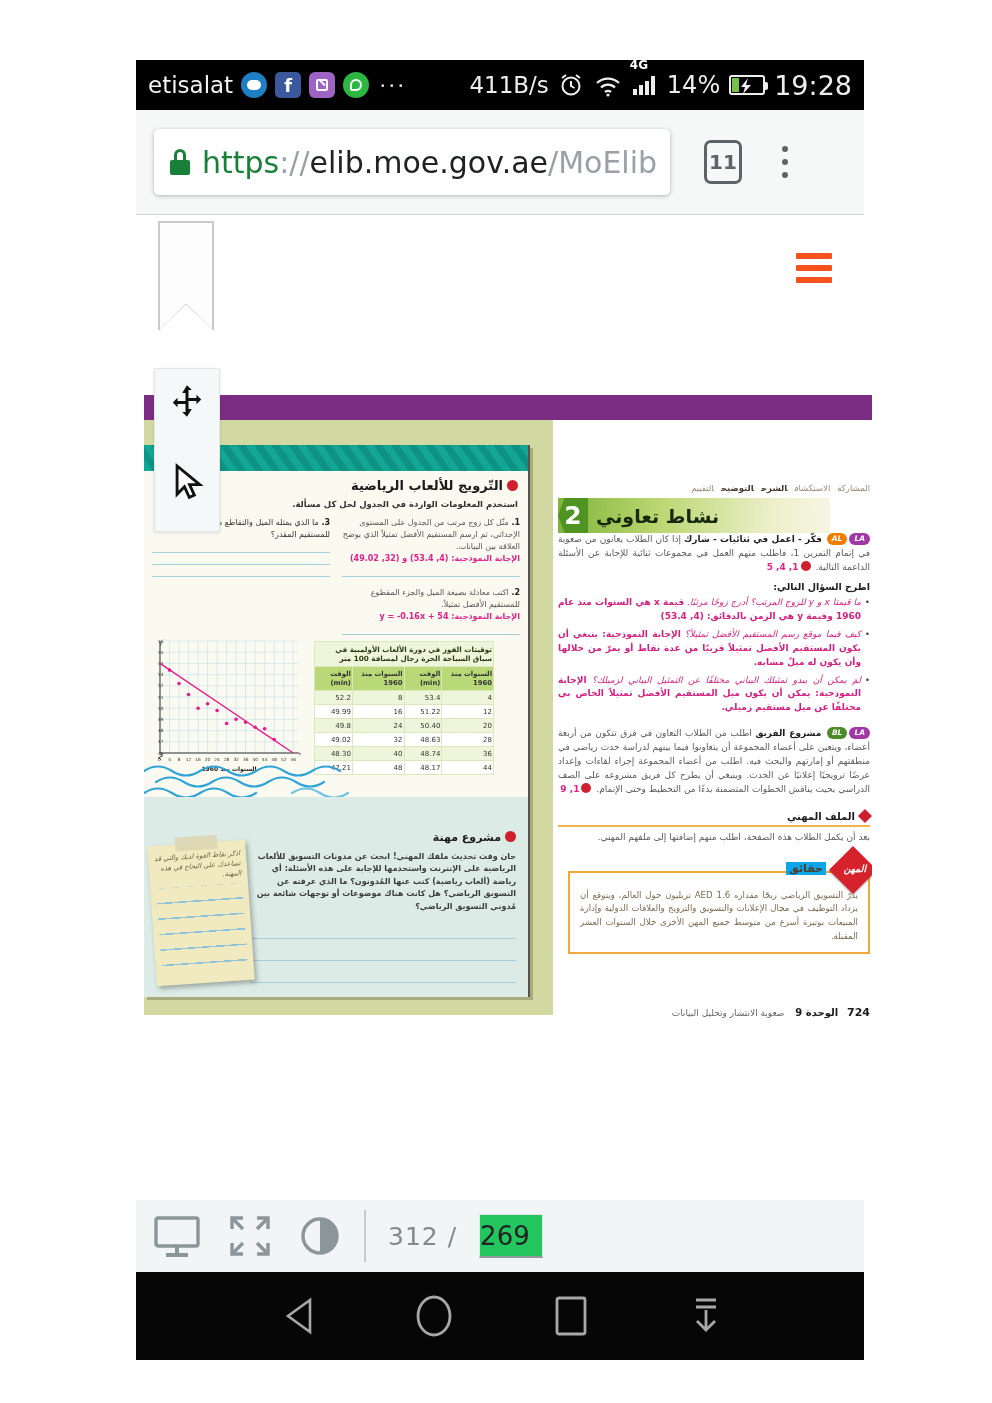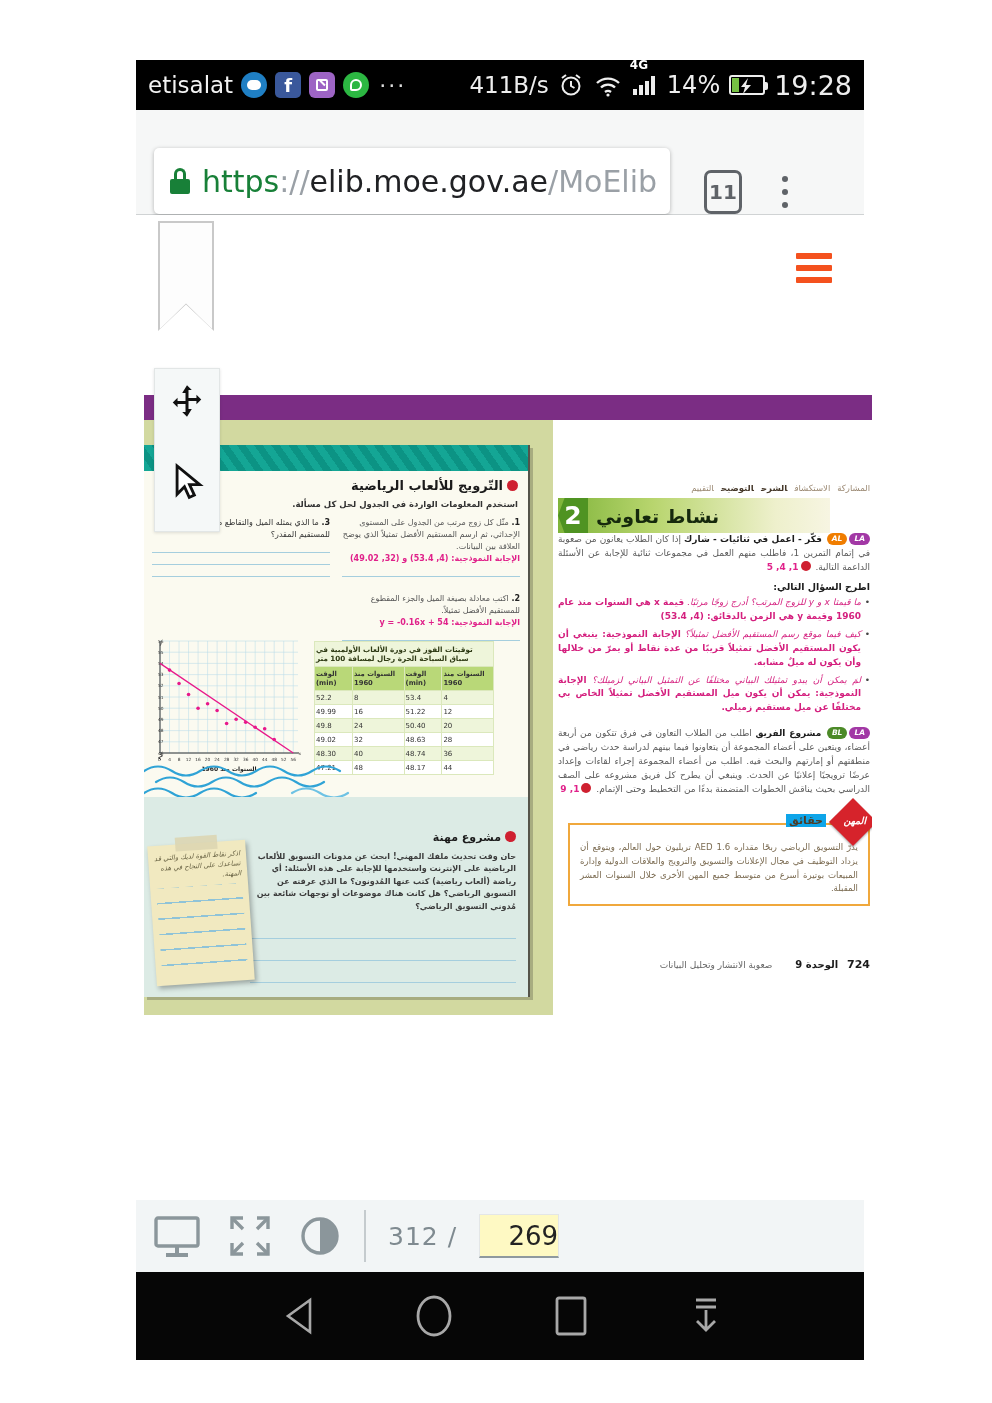--- a/index.html
+++ b/index.html
@@ -22,21 +22,21 @@
   .pct{font-size:24px;color:#eee}
   .time{font-size:27px;color:#eee}
   .batt{position:relative;width:36px;height:20px;border:2px solid #eee;border-radius:3px}
   .batt::after{content:"";position:absolute;right:-5px;top:5px;width:3px;height:8px;background:#eee;border-radius:0 2px 2px 0}
   .batt .fill{position:absolute;left:1px;top:1px;bottom:1px;width:22%;background:#76c043}
   .batt svg{position:absolute;left:9px;top:1px}
   .sig4g{position:relative;font-size:12px;font-weight:bold;color:#fff}
   .sig4g b{position:absolute;top:-14px;left:-2px;font-size:12px}
 
   
-  .urlbar{position:absolute;left:0;top:50px;width:728px;height:105px;background:#f6f7f7;border-bottom:1px solid #d0d3d4;display:flex;align-items:flex-end;padding:0 18px}
+  .urlbar{position:absolute;left:0;top:50px;width:728px;height:105px;background:#f6f7f7;border-bottom:1px solid #d0d3d4;display:flex;align-items:center;padding:0 18px}
   .urlpill{width:516px;height:66px;background:#fff;border-radius:5px;box-shadow:0 1px 4px rgba(0,0,0,.28);display:flex;align-items:center;padding:0 16px;gap:12px;overflow:hidden;white-space:nowrap}
   .lock{width:20px;height:26px;position:relative;flex:0 0 auto}
   .lock .body{position:absolute;left:0;bottom:0;width:20px;height:15px;background:#188038;border-radius:2px}
   .lock .shackle{position:absolute;left:4px;top:0;width:12px;height:13px;border:3px solid #188038;border-bottom:none;border-radius:7px 7px 0 0}
   .url{font-size:30px;color:#202124}
   .url .green{color:#188038}.url .gray{color:#9aa0a6}
   .tabbox{margin-left:34px;width:38px;height:44px;border:3px solid #5f6368;border-radius:7px;display:flex;align-items:center;justify-content:center;font-size:20px;font-weight:bold;color:#5f6368;flex:0 0 auto}
   .menu3{margin-left:34px;display:flex;flex-direction:column;gap:7px;flex:0 0 auto;padding:6px}
   .menu3 i{width:6px;height:6px;background:#5f6368;border-radius:50%;display:block}
 
@@ -58,21 +58,21 @@
   .sec-intro{position:absolute;top:54px;right:10px;font-size:8.5px;font-weight:bold;color:#333}
   .excols{position:absolute;top:72px;right:8px;left:8px;display:flex;gap:12px}
   .excol{width:178px;font-size:8px;color:#555;text-align:right;line-height:1.5}
   .exnum{font-weight:bold;color:#222}
   .ans{color:#e0218a;font-weight:bold}
   .rule{border-bottom:1.5px solid #a5cede;height:12px}
   .ltr{direction:ltr;unicode-bidi:bidi-override}
 
   .chartwrap{position:absolute;top:190px;right:222px;width:162px;height:145px}
   table.swim{position:absolute;left:170px;top:196px;width:180px;border-collapse:collapse;direction:rtl;background:#fff}
-  table.swim td,table.swim th{border:1px solid #dbe8bc;font-size:7px;text-align:left;padding:2.5px 1px;color:#333}
+  table.swim td,table.swim th{border:1px solid #dbe8bc;font-size:7px;text-align:right;padding:2.5px 1px;color:#333}
   table.swim .ttl{background:#cde29b;font-weight:bold;font-size:7.2px;color:#2e3a14;line-height:1.35}
   table.swim th{background:#b9d878;font-weight:bold;font-size:6.8px;line-height:1.3}
   table.swim tr:nth-child(odd) td{background:#eef5da}
   .waves{position:absolute;top:318px;right:168px;width:218px;height:40px}
 
   .aqua{position:absolute;left:0;top:352px;width:100%;height:200px;background:#dcebe5}
   .proj-title{position:absolute;top:386px;right:12px;font-size:11px;font-weight:bold;color:#1b1b1b}
   .proj-text{position:absolute;top:406px;right:12px;width:266px;font-size:8px;font-weight:bold;color:#3c3c3c;text-align:right;line-height:1.55}
   .proj-lines{position:absolute;top:472px;right:12px;width:266px}
   .proj-lines .rule{height:22px;border-bottom:1.5px solid #a5cede}
@@ -106,36 +106,36 @@
   .mehani .mbody{margin-top:4px;font-size:9px;color:#5a5a5a;line-height:1.5}
   .facts{position:relative;margin-top:26px;margin-left:10px}
   .factshead{position:absolute;top:-12px;right:0;left:0;height:26px}
   .factshead .hline{position:absolute;left:0;right:96px;top:12px;height:2px;background:#f0a83c}
   .factshead .w1{position:absolute;right:44px;top:3px;font-size:11px;font-weight:bold;color:#4d3d28;background:#0ea5e9;padding:0 3px}
   .bigdiamond{position:absolute;right:0;top:-6px;width:34px;height:34px;background:#d6232b;transform:rotate(45deg);box-shadow:1px 1px 2px rgba(0,0,0,.3)}
   .bigdiamond span{position:absolute;left:0;top:9px;width:34px;transform:rotate(-45deg);color:#fff;font-size:9.5px;font-weight:bold;font-style:italic;text-align:center}
   .factsbox{border:2px solid #f0a83c;background:#fff;padding:16px 10px 8px;font-size:8.6px;color:#7a6a50;line-height:1.6;text-align:justify}
   .bookfooter{margin-top:52px;font-size:9px;color:#666}
   .bookfooter .pg{font-weight:bold;color:#1b1b1b;font-size:11px;margin-left:6px}
-  .bookfooter .unit{font-weight:bold;color:#1b1b1b;font-size:10px;margin-left:20px}
+  .bookfooter .unit{font-weight:bold;color:#1b1b1b;font-size:10px;margin-left:8px}
 
   
   .grid{stroke:#b9dde9;stroke-width:.55}
   .ax{stroke:#333;stroke-width:1}
   .trend{stroke:#e8188a;stroke-width:1.3}
   .pt{fill:#e8188a}
   .tl{font-size:4.3px;fill:#333;font-family:"DejaVu Sans",sans-serif}
   .xl{font-size:6px;font-weight:bold;fill:#222;font-family:"DejaVu Sans",sans-serif}
 
   
   .rtoolbar{position:absolute;left:0;top:1140px;width:728px;height:72px;background:#f2f5f6;display:flex;align-items:center;padding:0 16px;gap:22px}
   .rticon{color:#8b969b;display:flex;align-items:center}
   .divider{width:2px;height:52px;background:#c5cbce}
   .pcount{font-size:25px;color:#7f8a90;letter-spacing:1px}
-  .pinput{width:80px;height:44px;background:#fef9c3;border:1px solid #e3e6e7;border-bottom:2px solid #8f999e;font-size:26px;color:#222;text-align:right;font-family:"DejaVu Sans",sans-serif}
+  .pinput{width:64px;height:44px;background:#22c55e;border:1px solid #e3e6e7;border-bottom:2px solid #8f999e;font-size:26px;color:#222;text-align:left;font-family:"DejaVu Sans",sans-serif}
 
   
   .navbar{position:absolute;left:0;top:1212px;width:728px;height:88px;background:#060606}
   .navic{position:absolute;top:22px}
 </style>
 </head>
 <body>
 <div class="canvas">
 
 <div class="phone">
@@ -224,21 +224,21 @@
       <div class="tealband"></div>
 
       <div class="sec-title"><span class="reddot"></span><span>التّرويج للألعاب الرياضية</span></div>
       <div class="sec-intro">استخدم المعلومات الواردة في الجدول لحل كل مسألة.</div>
 
       <div class="excols">
         <div class="excol">
           <div><span class="exnum">1.</span> <span>مثّل كل زوج مرتب من الجدول على المستوى الإحداثي، ثم ارسم المستقيم الأفضل تمثيلاً الذي يوضح العلاقة بين البيانات.</span></div>
           <div class="ans"><span>الإجابة النموذجية:</span> <span>(4, 53.4) و (32, 49.02)</span></div>
           <div class="rule"></div>
-          <div style="margin-top:16px"><span class="exnum">2.</span> <span>اكتب معادلة بصيغة الميل والجزء المقطوع للمستقيم الأفضل تمثيلاً.</span></div>
+          <div style="margin-top:10px"><span class="exnum">2.</span> <span>اكتب معادلة بصيغة الميل والجزء المقطوع للمستقيم الأفضل تمثيلاً.</span></div>
           <div class="ans"><span>الإجابة النموذجية:</span> <span class="ltr">y = -0.16x + 54</span></div>
           <div class="rule"></div>
         </div>
         <div class="excol">
           <div style="color:#333"><span class="exnum">3.</span> <span>ما الذي يمثله الميل والتقاطع مع المحور y للمستقيم المقدر؟</span></div>
           <div class="rule"></div>
           <div class="rule"></div>
           <div class="rule"></div>
         </div>
       </div>
@@ -410,20 +410,24 @@
             <div class="bullet"><span class="bq">لمَ يمكن أن يبدو تمثيلك البياني مختلفًا عن التمثيل البياني لزميلك؟ </span><span class="ba">الإجابة النموذجية: يمكن أن يكون ميل المستقيم الأفضل تمثيلاً الخاص بي مختلفًا عن ميل مستقيم زميلي.</span></div>
           </div>
 
       <div class="para" style="margin-top:12px">
         <span id="team-badges"><span class="pill" style="background: rgb(162, 56, 165);">LA</span><span class="pill" style="background: rgb(76, 138, 40);">BL</span></span>
         <b class="lead">مشروع الفريق</b>
         <span>اطلب من الطلاب التعاون في فرق تتكون من أربعة أعضاء، ويتعين على أعضاء المجموعة أن يتعاونوا فيما بينهم لدراسة حدث رياضي في منطقتهم أو إمارتهم والبحث فيه. اطلب من أعضاء المجموعة إجراء لقاءات وإعداد عرضًا ترويجيًا إعلانيًا عن الحدث. وينبغي أن يطرح كل فريق مشروعه على الصف الدراسي بحيث يناقش الخطوات المتضمنة بدءًا من التخطيط وحتى الإتمام.</span>
         <span class="refdot"></span><span class="ref">1, 9</span>
       </div>
 
+      <div class="mehani">
+        <div class="trow"><span class="diamond"></span><span>الملف المهني</span></div>
+        <div class="mbody">بعد أن يكمل الطلاب هذه الصفحة، اطلب منهم إضافتها إلى ملفهم المهني.</div>
+      </div>
 
       <div class="facts">
         <div class="factshead">
           <span class="hline"></span>
           <span class="w1">حقائق</span>
           <span class="bigdiamond">
                 <span>المهن</span>
               </span>
         </div>
         <div class="factsbox">يدرّ التسويق الرياضي ربحًا مقداره AED 1.6 تريليون حول العالم، ويتوقع أن يزداد التوظيف في مجال الإعلانات والتسويق والترويج والعلاقات الدولية وإدارة المبيعات بوتيرة أسرع من متوسط جميع المهن الأخرى خلال السنوات العشر المقبلة.</div>

